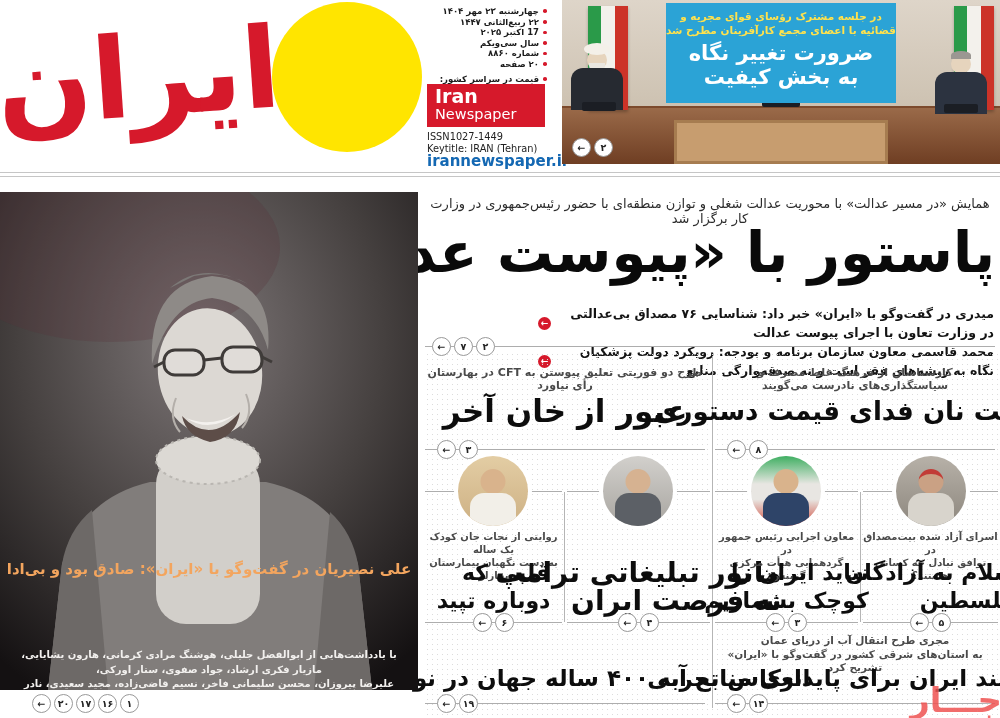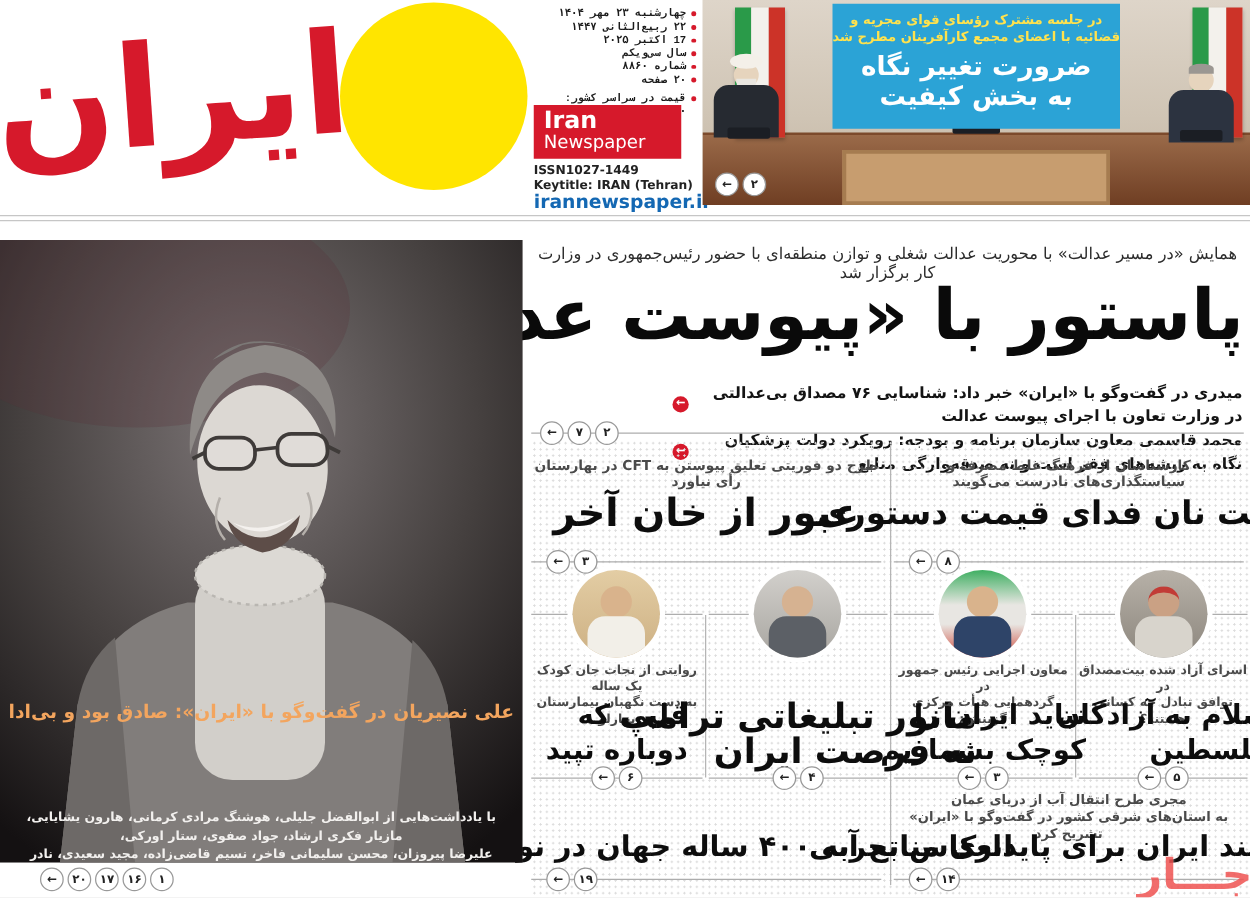--- a/index.html
+++ b/index.html
@@ -4,29 +4,29 @@
 <style>
   html,body{margin:0;padding:0;background:#e9e9e9;}
   #page{position:relative;width:1000px;height:718px;background:#fff;overflow:hidden;
         font-family:"DejaVu Sans",sans-serif;}
   .abs{position:absolute;}
 
   
   .logo{left:4px;top:-16px;width:268px;height:185px;display:flex;align-items:center;justify-content:center;
         color:#d6192b;font-size:112px;font-weight:bold;transform:rotate(-4deg);direction:rtl;}
   .ycircle{left:272px;top:2px;width:150px;height:150px;border-radius:50%;background:#ffe500;}
-  .dates{left:423px;top:6px;width:134px;direction:rtl;font-family:Liberation Mono, monospace;}
+  .dates{left:413px;top:6px;width:134px;direction:rtl;}
   .dates .dl{position:relative;font-size:8.5px;line-height:10.6px;color:#1b1b1b;font-weight:bold;padding-right:8px;}
   .dates .dl::before{content:"";position:absolute;right:0;top:3.4px;width:3.6px;height:3.6px;border-radius:50%;background:#d6192b;}
   .dates .dl.price{margin-top:4px;}
   .brandbox{left:427px;top:84px;width:118px;height:43px;background:#d6192b;color:#fff;
             padding:3px 8px;box-sizing:border-box;}
   .brandbox .l1{font-size:19px;font-weight:bold;line-height:19px;}
   .brandbox .l2{font-size:14.5px;line-height:16px;}
-  .issn{left:427px;top:131px;font-size:9.8px;font-weight:bold;color:#222;line-height:11.5px;}
+  .issn{left:427px;top:131px;font-size:9.8px;font-weight:normal;color:#222;line-height:11.5px;}
   .website{left:427px;top:152px;font-size:15px;font-weight:bold;color:#1468b3;}
   .hrule{left:0;top:172px;width:1000px;height:3px;border-top:1px solid #c6c6c6;border-bottom:1px solid #c6c6c6;}
 
   
   .tphoto{left:562px;top:0;width:438px;height:164px;overflow:hidden;
           background:linear-gradient(#ded5c9,#cfc4b4 58%,#c2b3a0);}
   .desk{position:absolute;bottom:0;left:0;width:100%;height:56px;background:linear-gradient(#9a6a49,#6f3e23);border-top:2px solid #7c4a2c;}
   .rug{position:absolute;bottom:0;left:112px;width:214px;height:44px;background:#c79d6f;border:3px solid #a67c50;box-sizing:border-box;}
   .flag{position:absolute;top:6px;width:40px;height:104px;display:flex;box-shadow:0 2px 3px rgba(0,0,0,.25);}
   .flag i{flex:1;}

